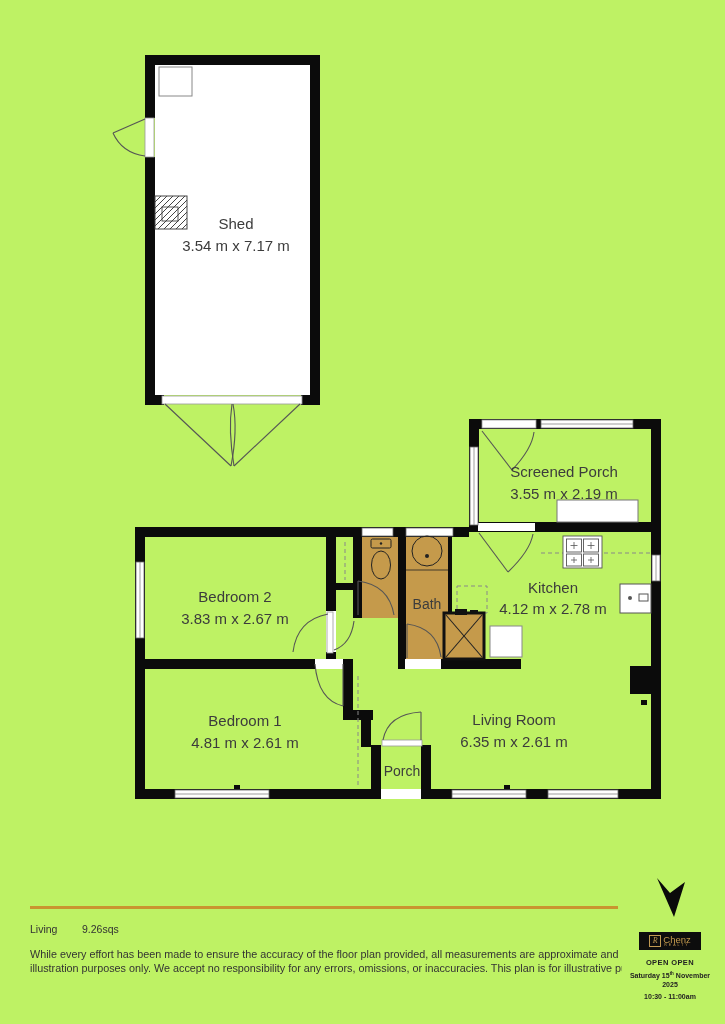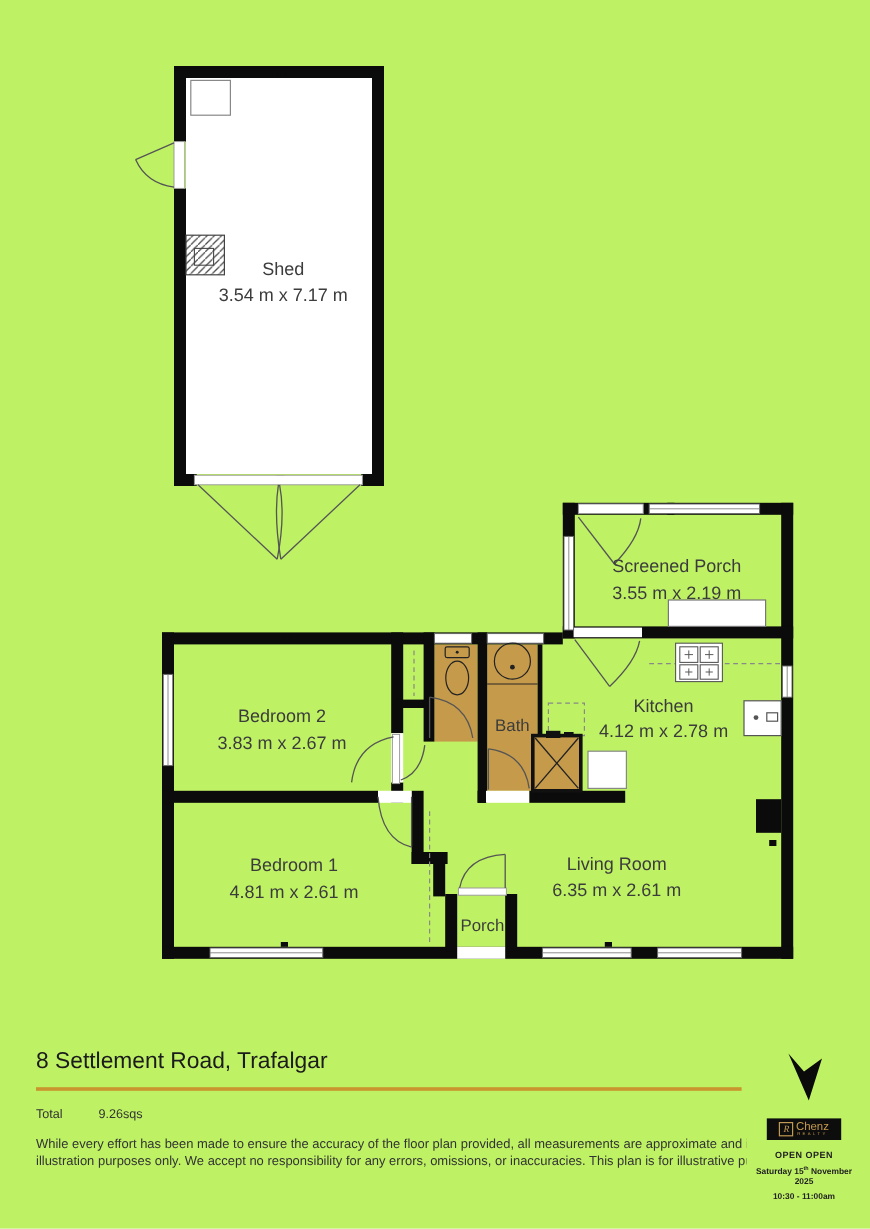--- a/index.html
+++ b/index.html
@@ -234,24 +234,23 @@
     <text class="room-label" x="200" y="726" text-anchor="middle">Bedroom 1</text>
     <text class="room-dims" x="200" y="748" text-anchor="middle">4.81 m x 2.61 m</text>
     <text class="room-label" x="469" y="725" text-anchor="middle">Living Room</text>
     <text class="room-dims" x="469" y="747" text-anchor="middle">6.35 m x 2.61 m</text>
     <text class="small-label" x="382" y="609" text-anchor="middle">Bath</text>
     <text class="small-label" x="357" y="776" text-anchor="middle">Porch</text>
   </g>
 </svg>
 
 
-<div class="address">8 Settlement Road, Trafalgar</div>
 <div class="gold-rule"></div>
 <div class="total-row">
-  <span>Total</span>
+  <span>Living</span>
   <span class="tv">9.26sqs</span>
 </div>
 <div class="disclaimer">
   <div>While every effort has been made to ensure the accuracy of the floor plan provided, all measurements are approximate and inten</div>
   <div>illustration purposes only. We accept no responsibility for any errors, omissions, or inaccuracies. This plan is for illustrative purpos</div>
 </div>
 
 <div class="brand">
   <svg class="north" width="42" height="48" viewBox="0 0 42 48">
     <polygon points="8,6 25,45 36,10 21,21" fill="#0a0a0a"></polygon>

